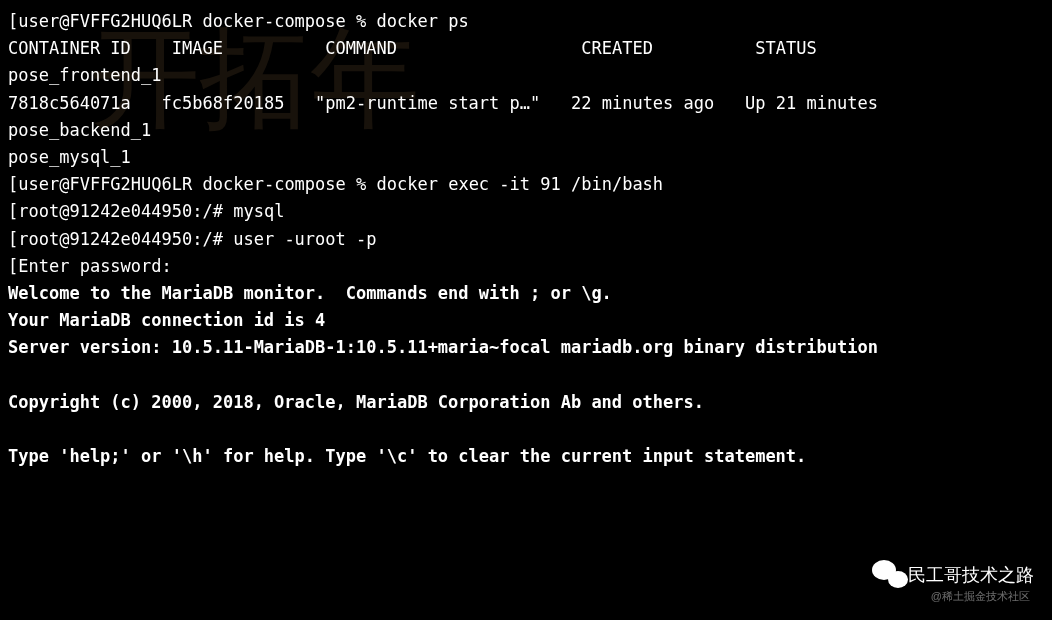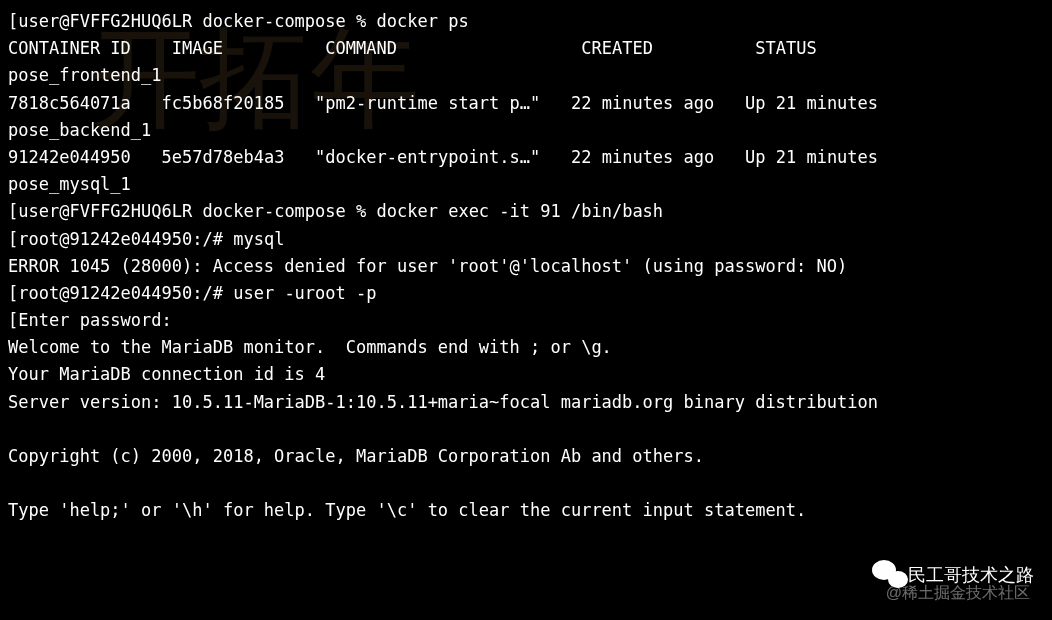--- a/index.html
+++ b/index.html
@@ -10,21 +10,21 @@
       font-family: "Menlo", "Monaco", "Consolas", monospace;
       font-size: 17px;
       line-height: 1.6;
       width: 1052px;
       height: 620px;
       box-sizing: border-box;
       position: relative;
       overflow: hidden;
     }
     .line { white-space: pre; }
-    .bold { font-weight: normal; }
+    .bold { font-weight: bold; }
     .watermark-bg {
       position: absolute;
       top: -10px;
       left: 90px;
       color: rgba(200,150,90,0.12);
       font-size: 110px;
       font-weight: 400;
       pointer-events: none;
       z-index: 0;
     }
@@ -55,21 +55,21 @@
       background: #fff;
       border-radius: 50%;
       right: 0; bottom: 2px;
     }
     .badge-text { color: #fff; font-size: 18px; font-family: sans-serif;}
     .subwatermark {
       position: absolute;
       right: 22px;
       bottom: 14px;
       color: rgba(255,255,255,0.42);
-      font-size: 16px;
+      font-size: 11px;
       font-family: sans-serif;
       z-index: 2;
     }
     .cursor {
       display: inline-block;
       width: 10px;
       height: 20px;
       background: #bbb;
       vertical-align: text-bottom;
     }
@@ -81,26 +81,24 @@
 
 <div class="content">
   <div class="line">[<span>user@FVFFG2HUQ6LR</span> <span>docker-compose</span> % <span>docker ps</span></div>
   <div class="line"><span>CONTAINER ID</span>    <span>IMAGE</span>          <span>COMMAND</span>                  <span>CREATED</span>          <span>STATUS</span></div>
 
   <div class="line">pose_frontend_1</div>
 
   <div class="line"><span>7818c564071a</span>   <span>fc5b68f20185</span>   <span>"pm2-runtime start p…"</span>   <span>22 minutes ago</span>   <span>Up 21 minutes</span></div>
   <div class="line">pose_backend_1</div>
 
-  <div class="line"><span>91242e044950</span>   <span>5e57d78eb4a3</span>   <span>"docker-entrypoint.s…"</span>   <span>22 minutes ago</span>   <span>Up 21 minutes</span></div>
   <div class="line">pose_mysql_1</div>
 
   <div class="line">[<span>user@FVFFG2HUQ6LR</span> <span>docker-compose</span> % <span>docker exec -it 91 /bin/bash</span></div>
   <div class="line">[<span>root@91242e044950:/#</span> <span>mysql</span></div>
-  <div class="line">ERROR 1045 (28000): Access denied for user 'root'@'localhost' (using password: NO)</div>
   <div class="line">[<span>root@91242e044950:/#</span> <span>user -uroot -p</span></div>
   <div class="line">[<span>Enter password:</span></div>
 
   <div class="line bold">Welcome to the MariaDB monitor.  Commands end with ; or \g.</div>
   <div class="line bold">Your MariaDB connection id is 4</div>
   <div class="line bold">Server version: 10.5.11-MariaDB-1:10.5.11+maria~focal mariadb.org binary distribution</div>
   <div class="line bold"> </div>
   <div class="line bold">Copyright (c) 2000, 2018, Oracle, MariaDB Corporation Ab and others.</div>
   <div class="line bold"> </div>
   <div class="line bold">Type 'help;' or '\h' for help. Type '\c' to clear the current input statement.</div>

